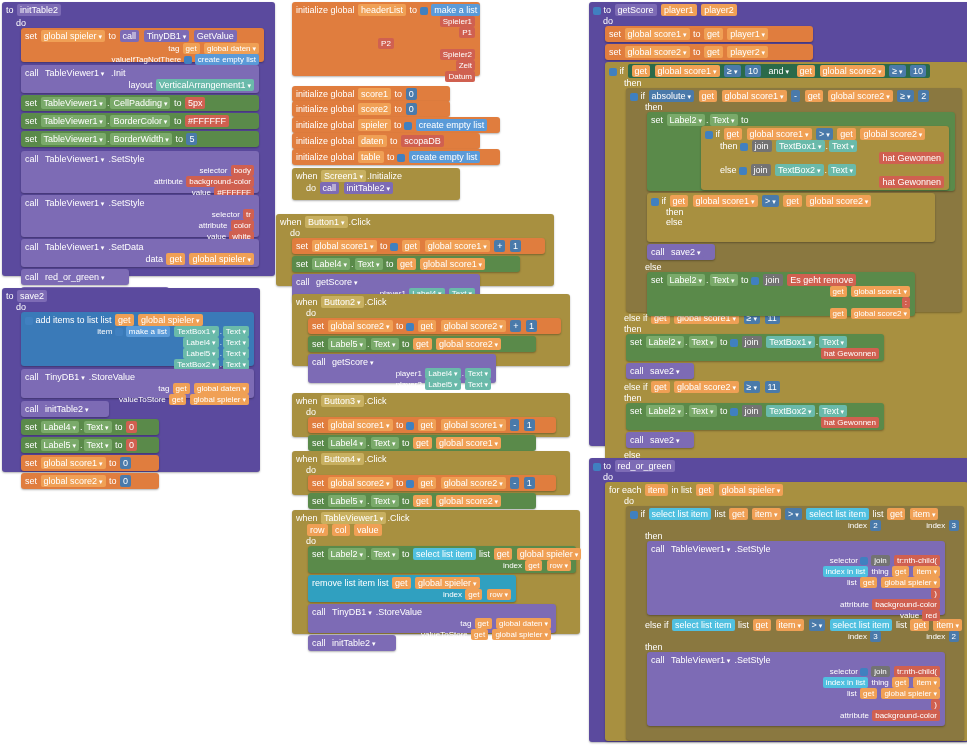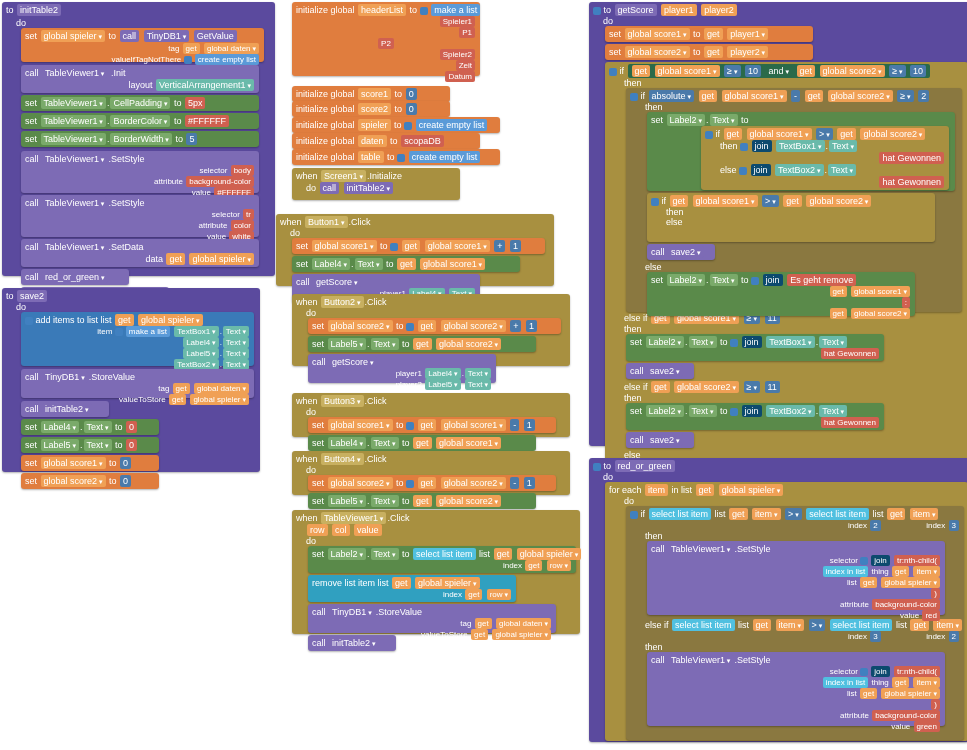--- a/index.html
+++ b/index.html
@@ -1,19 +1,19 @@
 <!DOCTYPE html>
 <html><head>
 <meta charset="utf-8">
 <style>
 body{margin:0;background:#fff;font-family:Arial,sans-serif;font-size:9px;color:#fff;overflow:hidden;width:967px;height:750px;position:relative}
 .blk{position:absolute;border-radius:3px;padding:2px 4px;white-space:nowrap;box-shadow:0 1px 2px rgba(0,0,0,.3)}
 .purple{background:#5b4a9e}.purple2{background:#7d6bb5}.orange{background:#e07d3e}.orange2{background:#f0a055}
 .green{background:#5a8a4a}.green2{background:#7aaa6a}.blue{background:#3a7ab8}.blue2{background:#5a9ad8}.teal2{background:#6abaaa}.dblue2{background:#4a7aaa}.red2{background:#d06050}.olive{background:#a89040}.olive2{background:#c8b060}
-.cyan{background:#30a0c0}.cyan2{background:#50c0e0}.magenta{background:#0c4a6e}.dgreen{background:#2a6a4a}
+.cyan{background:#30a0c0}.cyan2{background:#50c0e0}.magenta{background:#737373}.dgreen{background:#2a6a4a}
 .lbl{display:inline-block;padding:1px 3px;border-radius:2px;margin:0 1px}
 .conn{width:8px;height:8px;background:#4080c0;border-radius:2px;display:inline-block;vertical-align:middle}
 .dd::after{content:" ▾";font-size:7px}
 </style>
 </head>
 <body>
 
 <div class="blk purple" style="left:2px;top:2px;width:265px;height:270px">
 <span>to</span> <span class="lbl purple2">initTable2</span>
 <div style="margin-left:10px;margin-top:2px"><span>do</span>
@@ -223,20 +223,19 @@
 </div>
 <div style="margin-left:15px;margin-top:4px"><span>else if</span> <span class="lbl cyan2">select list item</span> <span>list</span> <span class="lbl orange2">get</span> <span class="lbl orange2 dd">item</span> <span class="lbl dblue2 dd">&gt;</span> <span class="lbl cyan2">select list item</span> <span>list</span> <span class="lbl orange2">get</span> <span class="lbl orange2 dd">item</span>
 <div style="text-align:right;font-size:8px"><span>index</span> <span class="lbl dblue2">3</span> &nbsp;&nbsp;&nbsp;&nbsp;&nbsp;&nbsp;&nbsp;&nbsp;&nbsp;&nbsp;&nbsp;&nbsp;&nbsp;&nbsp;&nbsp;&nbsp;&nbsp;&nbsp; <span>index</span> <span class="lbl dblue2">2</span></div></div>
 <div style="margin-left:15px"><span>then</span>
 <div class="blk purple2" style="position:relative;left:2px;width:290px;height:70px"><span>call</span> <span class="lbl purple2 dd">TableViewer1</span>.<span>SetStyle</span>
 <div style="text-align:right;font-size:8px"><span>selector</span> <span class="conn"></span> <span class="lbl magenta">join</span> <span class="lbl red2">tr:nth-child(</span></div>
 <div style="text-align:right;font-size:8px"><span class="lbl cyan2">index in list</span> <span>thing</span> <span class="lbl orange2">get</span> <span class="lbl orange2 dd">item</span></div>
 <div style="text-align:right;font-size:8px"><span>list</span> <span class="lbl orange2">get</span> <span class="lbl orange2 dd">global spieler</span></div>
 <div style="text-align:right;font-size:8px"><span class="lbl red2">)</span></div>
 <div style="text-align:right;font-size:8px"><span>attribute</span> <span class="lbl red2">background-color</span></div>
-<div style="text-align:right;font-size:8px"><span>value</span> <span class="lbl red2">green</span></div>
 </div>
 </div>
 </div>
 </div>
 </div>
 </div>
 </div>
 
 </body></html>

